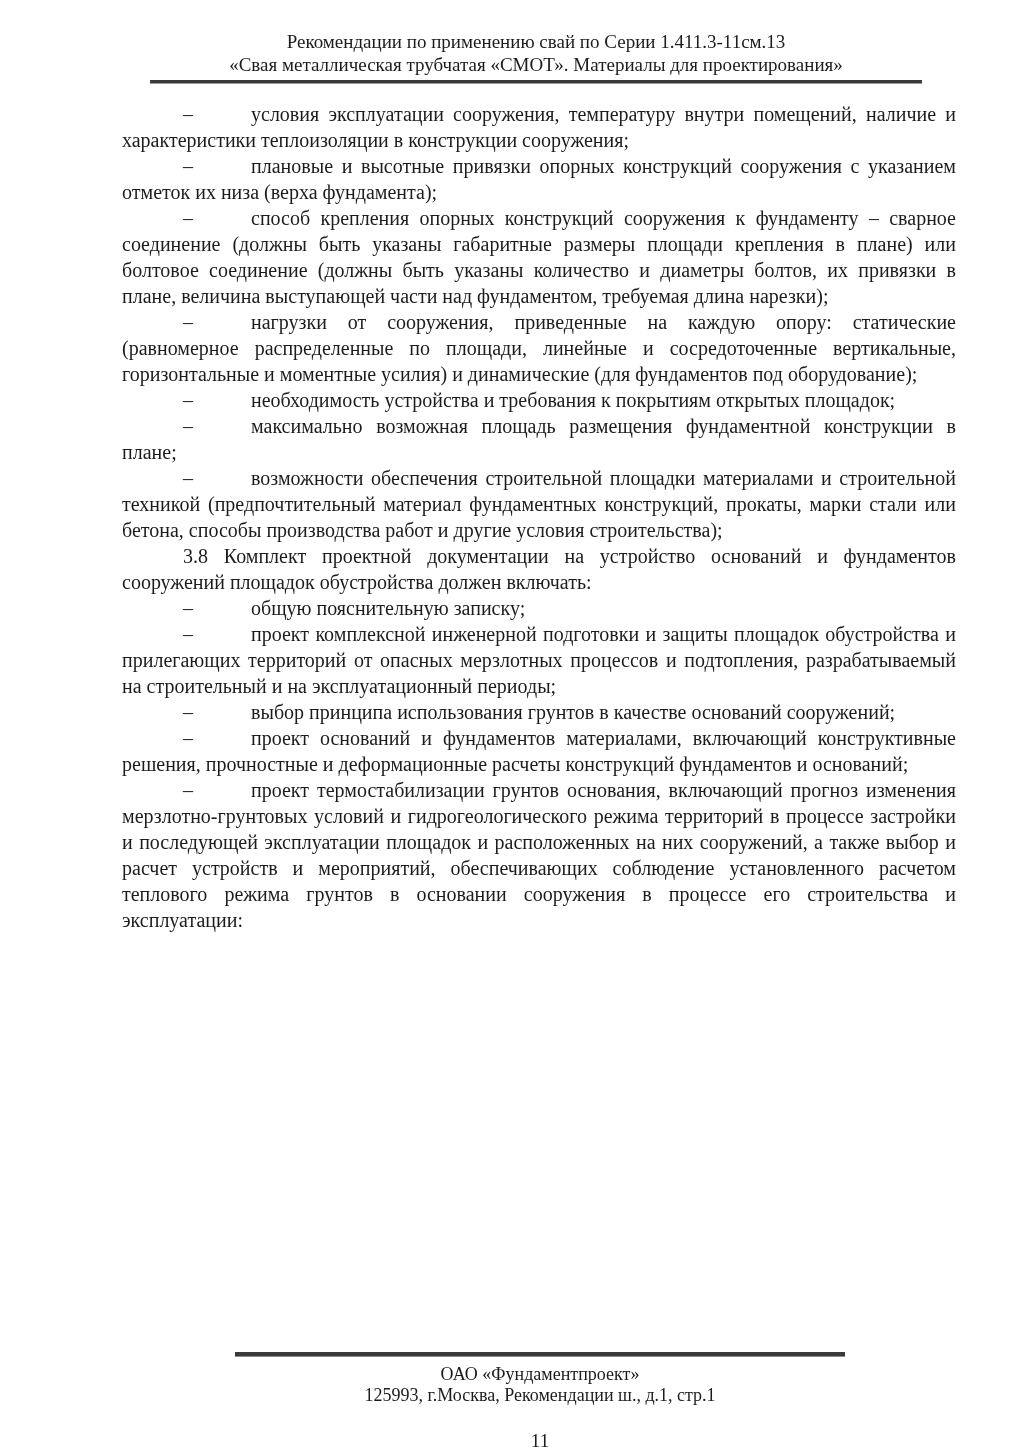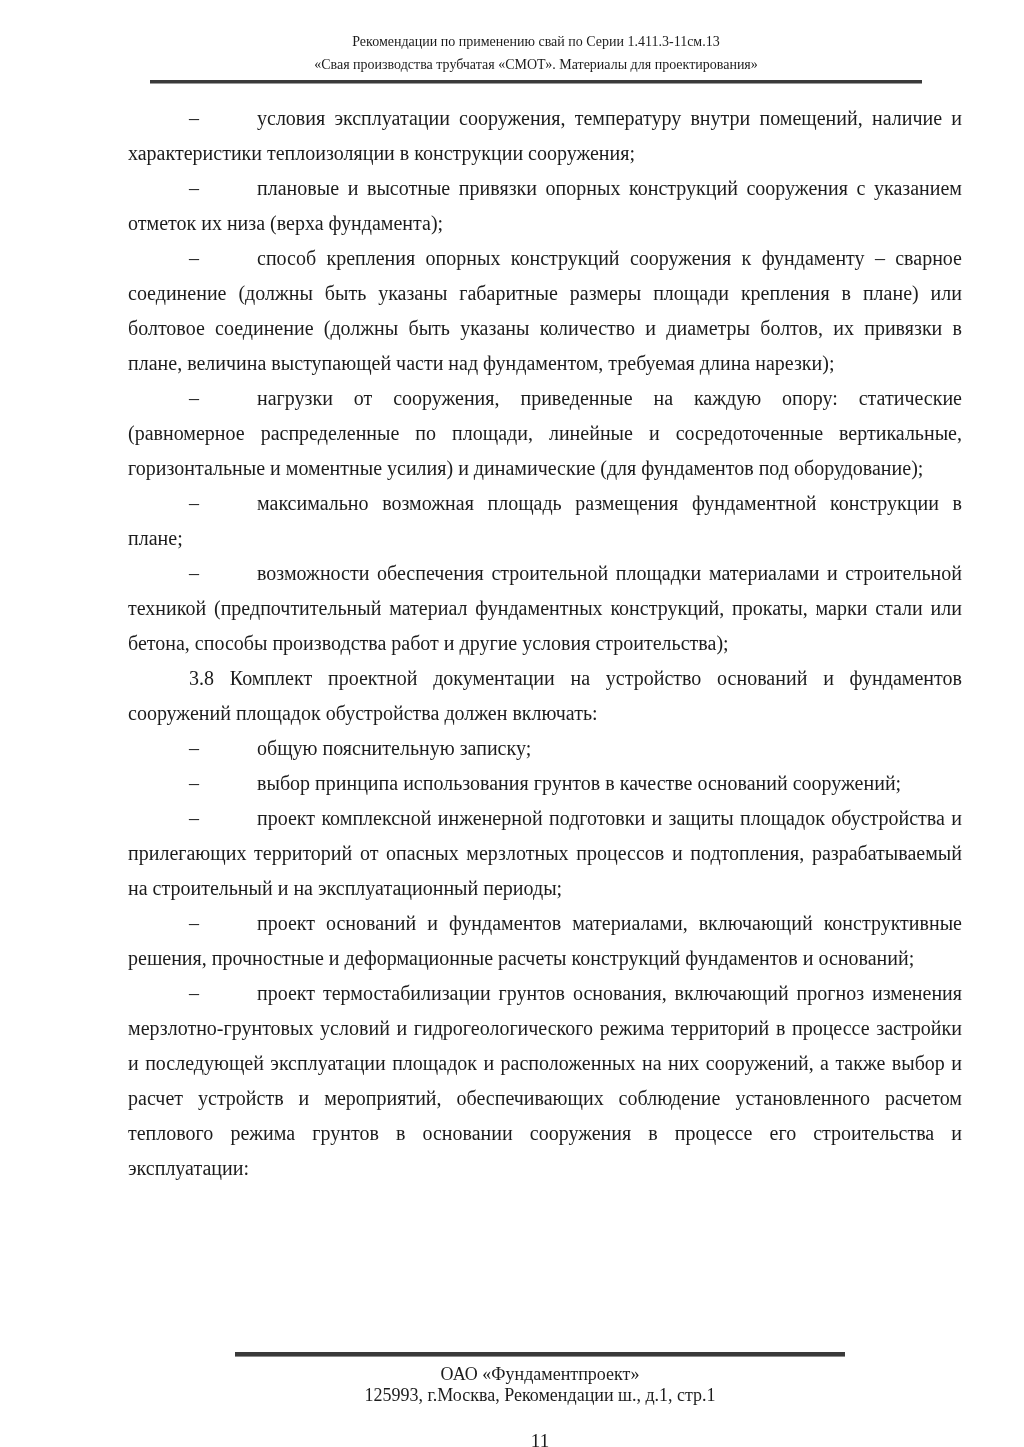--- a/index.html
+++ b/index.html
@@ -13,40 +13,39 @@
   }
 
   
   .doc-header {
     position: absolute;
     left: 150px; top: 30px;
     width: 772px;
     text-align: center;
   }
   .h-line {
-    font-size: 14px;
+    font-size: 19px;
     line-height: 23px;
     white-space: nowrap;
   }
   .h-rule {
     margin-top: 4px;
     height: 3px;
     background: #3a3a3a;
     border-bottom: 1px solid #9a9a9a;
   }
 
   
   .doc-body {
     position: absolute;
     left: 122px; top: 101px;
     width: 834px;
     font-size: 20px;
-    line-height: 35px;
+    line-height: 26px;
     text-align: justify;
-    margin-left: 6px;
   }
   .para { margin: 0; text-indent: 61px; }
   .para .tab { display: inline-block; width: 58px; }
   .para .dash { display: inline; }
 
   
   .doc-footer {
     position: absolute;
     left: 235px; top: 1352px;
     width: 610px;
@@ -69,47 +68,48 @@
     line-height: 22px;
   }
 </style>
 </head>
 <body>
 
 <div class="page">
 
   <header class="doc-header">
     <div class="h-line">Рекомендации по применению свай по Серии 1.411.3-11см.13</div>
-    <div class="h-line">«Свая производства трубчатая «СМОТ». Материалы для проектирования»</div>
+    <div class="h-line">«Свая металлическая трубчатая «СМОТ». Материалы для проектирования»</div>
     <div class="h-rule"></div>
   </header>
 
   <main class="doc-body">
 
     <p class="para"><span class="dash">–</span><span class="tab"></span><span>условия эксплуатации сооружения, температуру внутри помещений, наличие и характеристики теплоизоляции в конструкции сооружения;</span></p>
 
     <p class="para"><span class="dash">–</span><span class="tab"></span><span>плановые и высотные привязки опорных конструкций сооружения с указанием отметок их низа (верха фундамента);</span></p>
 
     <p class="para"><span class="dash">–</span><span class="tab"></span><span>способ крепления опорных конструкций сооружения к фундаменту – сварное соединение (должны быть указаны габаритные размеры площади крепления в плане) или болтовое соединение (должны быть указаны количество и диаметры болтов, их привязки в плане, величина выступающей части над фундаментом, требуемая длина нарезки);</span></p>
 
     <p class="para"><span class="dash">–</span><span class="tab"></span><span>нагрузки от сооружения, приведенные на каждую опору: статические (равномерное распределенные по площади, линейные и сосредоточенные вертикальные, горизонтальные и моментные усилия) и динамические (для фундаментов под оборудование);</span></p>
 
 
+    <p class="para"><span class="dash">–</span><span class="tab"></span><span>необходимость устройства и требования к покрытиям открытых площадок;</span></p>
 
     <p class="para"><span class="dash">–</span><span class="tab"></span><span>максимально возможная площадь размещения фундаментной конструкции в плане;</span></p>
 
     <p class="para"><span class="dash">–</span><span class="tab"></span><span>возможности обеспечения строительной площадки материалами и строительной техникой (предпочтительный материал фундаментных конструкций, прокаты, марки стали или бетона, способы производства работ и другие условия строительства);</span></p>
 
     <p class="para"><span>3.8 Комплект проектной документации на устройство оснований и фундаментов сооружений площадок обустройства должен включать:</span></p>
 
     <p class="para"><span class="dash">–</span><span class="tab"></span><span>общую пояснительную записку;</span></p>
 
+    <p class="para"><span class="dash">–</span><span class="tab"></span><span>проект комплексной инженерной подготовки и защиты площадок обустройства и прилегающих территорий от опасных мерзлотных процессов и подтопления, разрабатываемый на строительный и на эксплуатационный периоды;</span></p>
+
     <p class="para"><span class="dash">–</span><span class="tab"></span><span>выбор принципа использования грунтов в качестве оснований сооружений;</span></p>
-
-    <p class="para"><span class="dash">–</span><span class="tab"></span><span>проект комплексной инженерной подготовки и защиты площадок обустройства и прилегающих территорий от опасных мерзлотных процессов и подтопления, разрабатываемый на строительный и на эксплуатационный периоды;</span></p>
 
     <p class="para"><span class="dash">–</span><span class="tab"></span><span>проект оснований и фундаментов материалами, включающий конструктивные решения, прочностные и деформационные расчеты конструкций фундаментов и оснований;</span></p>
 
     <p class="para"><span class="dash">–</span><span class="tab"></span><span>проект термостабилизации грунтов основания, включающий прогноз изменения мерзлотно-грунтовых условий и гидрогеологического режима территорий в процессе застройки и последующей эксплуатации площадок и расположенных на них сооружений, а также выбор и расчет устройств и мероприятий, обеспечивающих соблюдение установленного расчетом теплового режима грунтов в основании сооружения в процессе его строительства и эксплуатации:</span></p>
 
   </main>
 
   <footer class="doc-footer">
     <div class="f-rule"></div>
     <div class="f-line">ОАО «Фундаментпроект»</div>

